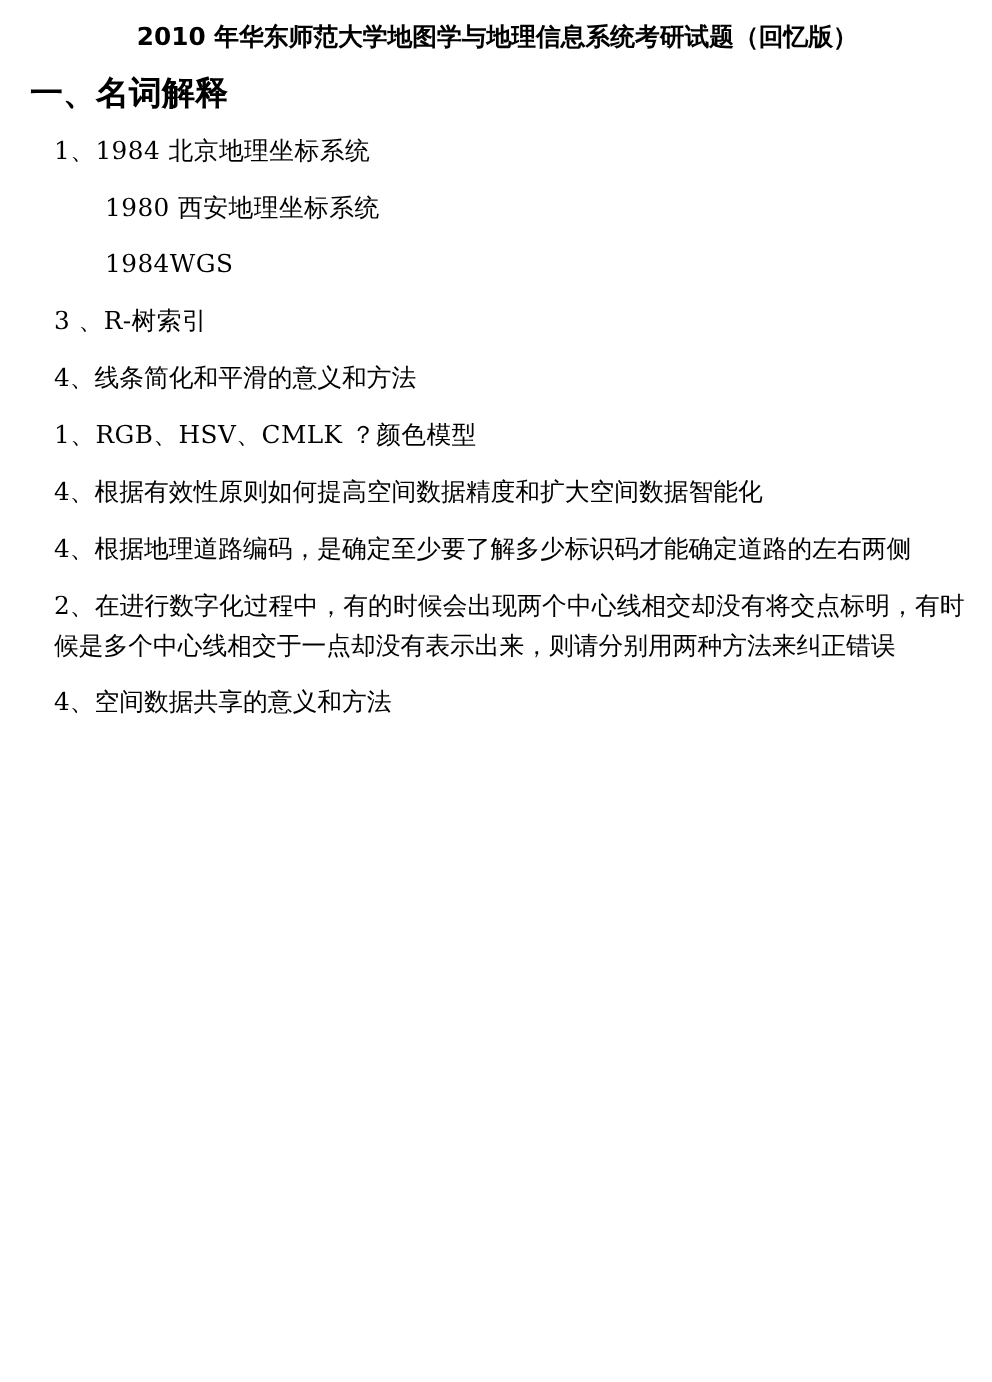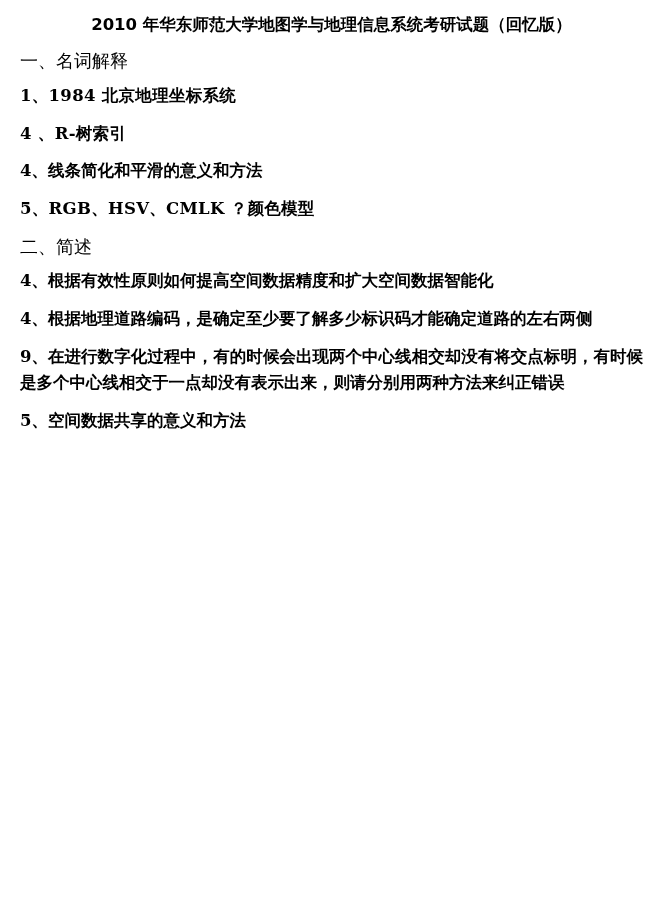--- a/index.html
+++ b/index.html
@@ -26,32 +26,31 @@
     font-family: "DejaVu Sans", "Liberation Sans", sans-serif;
     font-weight: bold;
     font-size: 16.5px;
     letter-spacing: 0px;
     line-height: 1.3;
     margin: 6px 0 14px 0;
     white-space: nowrap;
   }
   .section-head {
     font-family: "DejaVu Sans", "Liberation Sans", sans-serif;
-    font-weight: normal;
-    font-size: 18px;
+    font-weight: bold;
+    font-size: 22px;
     line-height: 1.3;
     margin: 10px 0 10px 0;
   }
   .para {
     font-size: 16.5px;
     line-height: 1.62;
-    margin: 0 0 11px 0;
+    margin: 0 0 11px 16px;
     text-align: justify;
     text-justify: inter-ideograph;
-    font-weight: bold;
   }
   .indent-1 {
     padding-left: 34px;
   }
   .latin {
     font-family: "DejaVu Serif", "Liberation Serif", serif;
     letter-spacing: 0.3px;
   }
   .tight {
     margin-bottom: 12px;
@@ -61,27 +60,28 @@
 <body>
 
 <div class="page">
 
   <div class="doc-title">2010 年华东师范大学地图学与地理信息系统考研试题（回忆版）</div>
 
   <div class="section">
     <div class="section-head">一、名词解释</div>
 
     <div class="para latin">1、1984 北京地理坐标系统</div>
-    <div class="para latin">4 、R-树索引</div>
+    <div class="para latin indent-1">1980 西安地理坐标系统</div>
+    <div class="para latin indent-1">1984WGS</div>
+    <div class="para latin">3 、R-树索引</div>
     <div class="para">4、线条简化和平滑的意义和方法</div>
-    <div class="para latin tight">5、RGB、HSV、CMLK ？颜色模型</div>
+    <div class="para latin tight">1、RGB、HSV、CMLK ？颜色模型</div>
   </div>
 
   <div class="section">
-    <div class="section-head">二、简述</div>
 
     <div class="para">4、根据有效性原则如何提高空间数据精度和扩大空间数据智能化</div>
     <div class="para">4、根据地理道路编码，是确定至少要了解多少标识码才能确定道路的左右两侧</div>
-    <div class="para">9、在进行数字化过程中，有的时候会出现两个中心线相交却没有将交点标明，有时候是多个中心线相交于一点却没有表示出来，则请分别用两种方法来纠正错误</div>
-    <div class="para">5、空间数据共享的意义和方法</div>
+    <div class="para">2、在进行数字化过程中，有的时候会出现两个中心线相交却没有将交点标明，有时候是多个中心线相交于一点却没有表示出来，则请分别用两种方法来纠正错误</div>
+    <div class="para">4、空间数据共享的意义和方法</div>
   </div>
 
 </div>
 
 </body></html>

